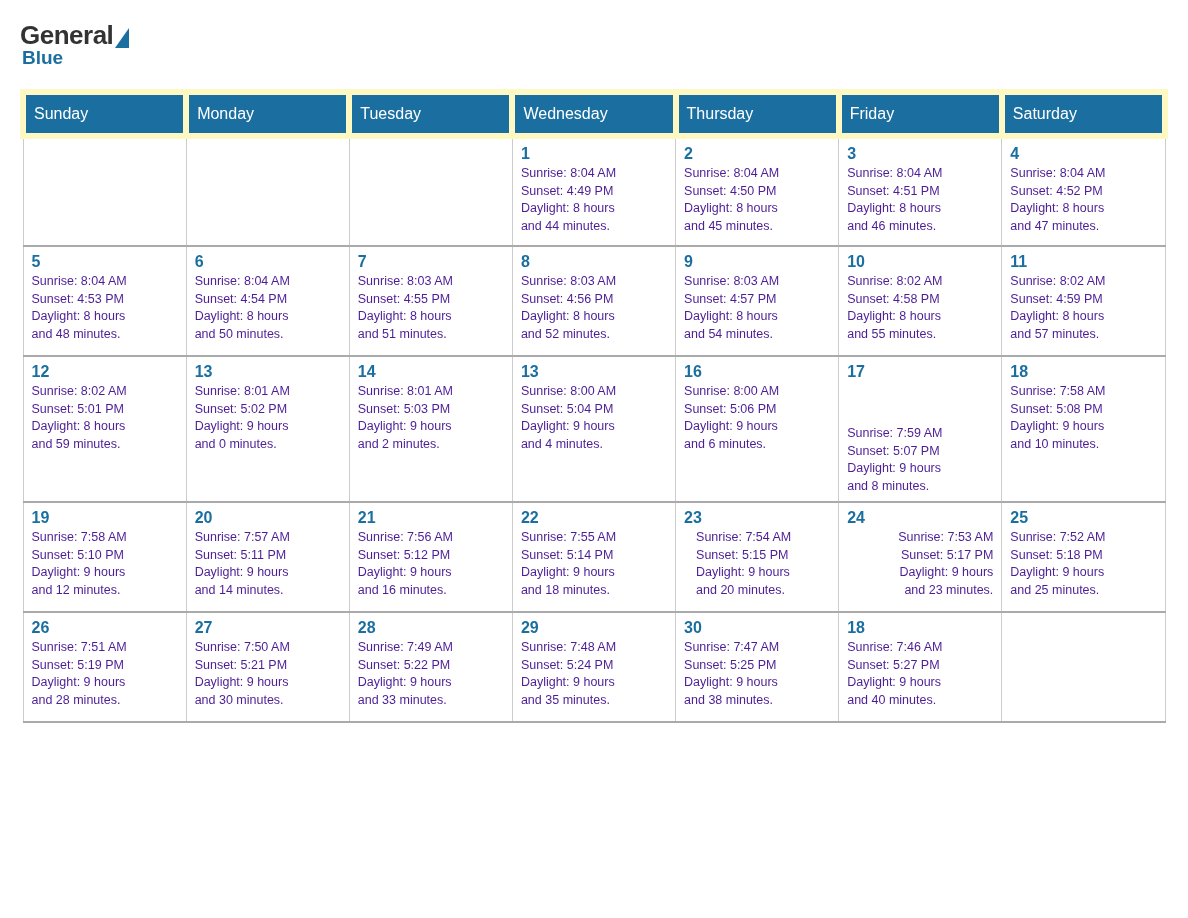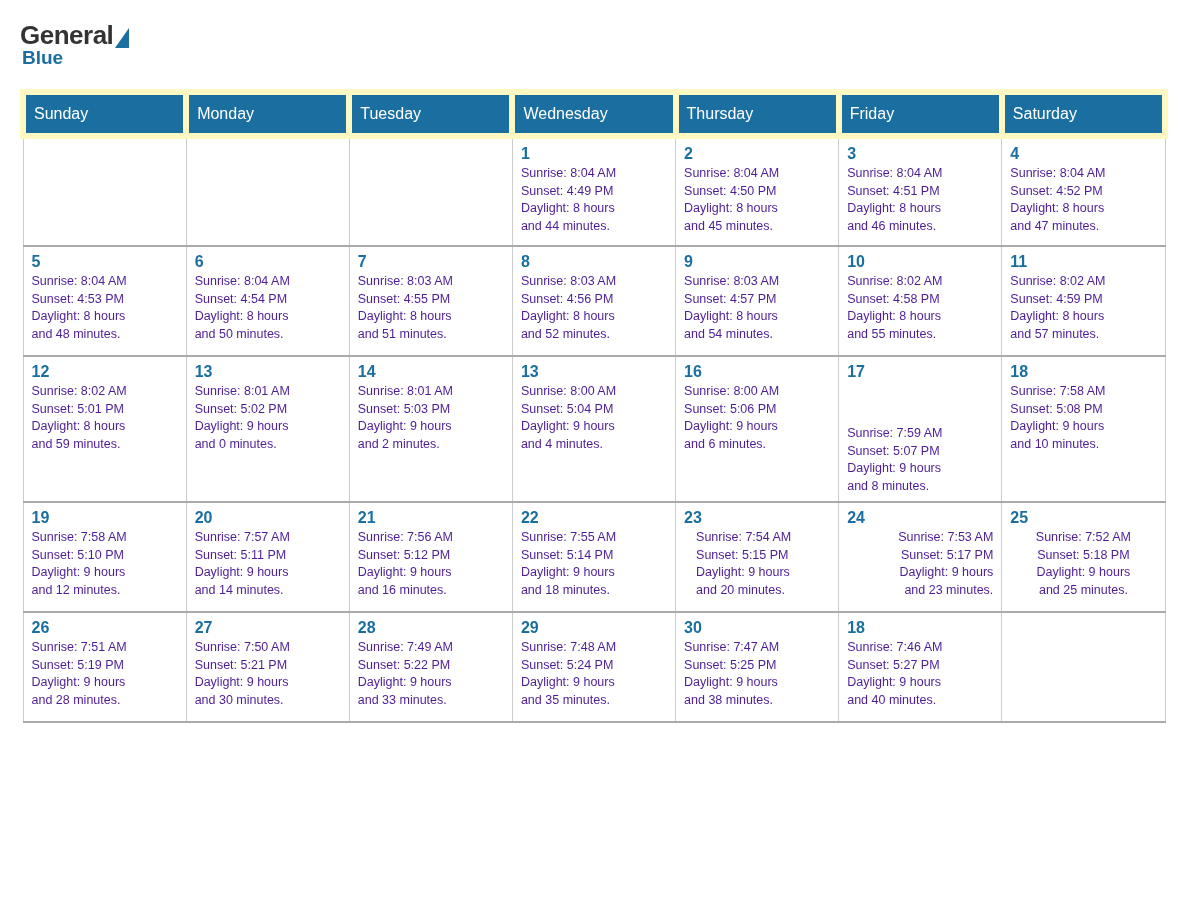--- a/index.html
+++ b/index.html
@@ -302,21 +302,21 @@
         </td>
         <td>
           <span class="day-number">24</span>
           <div class="day-info" style="white-space: pre-line; text-align: right;">Sunrise: 7:53 AM
 Sunset: 5:17 PM
 Daylight: 9 hours
 and 23 minutes.</div>
         </td>
         <td>
           <span class="day-number">25</span>
-          <div class="day-info" style="white-space: pre-line; text-align: center;">Sunrise: 7:52 AM
+          <div class="day-info" style="white-space: pre-line;">Sunrise: 7:52 AM
 Sunset: 5:18 PM
 Daylight: 9 hours
 and 25 minutes.</div>
         </td>
       </tr>
       <tr>
         <td>
           <span class="day-number">26</span>
           <div class="day-info" style="white-space: pre-line;">Sunrise: 7:51 AM
 Sunset: 5:19 PM

